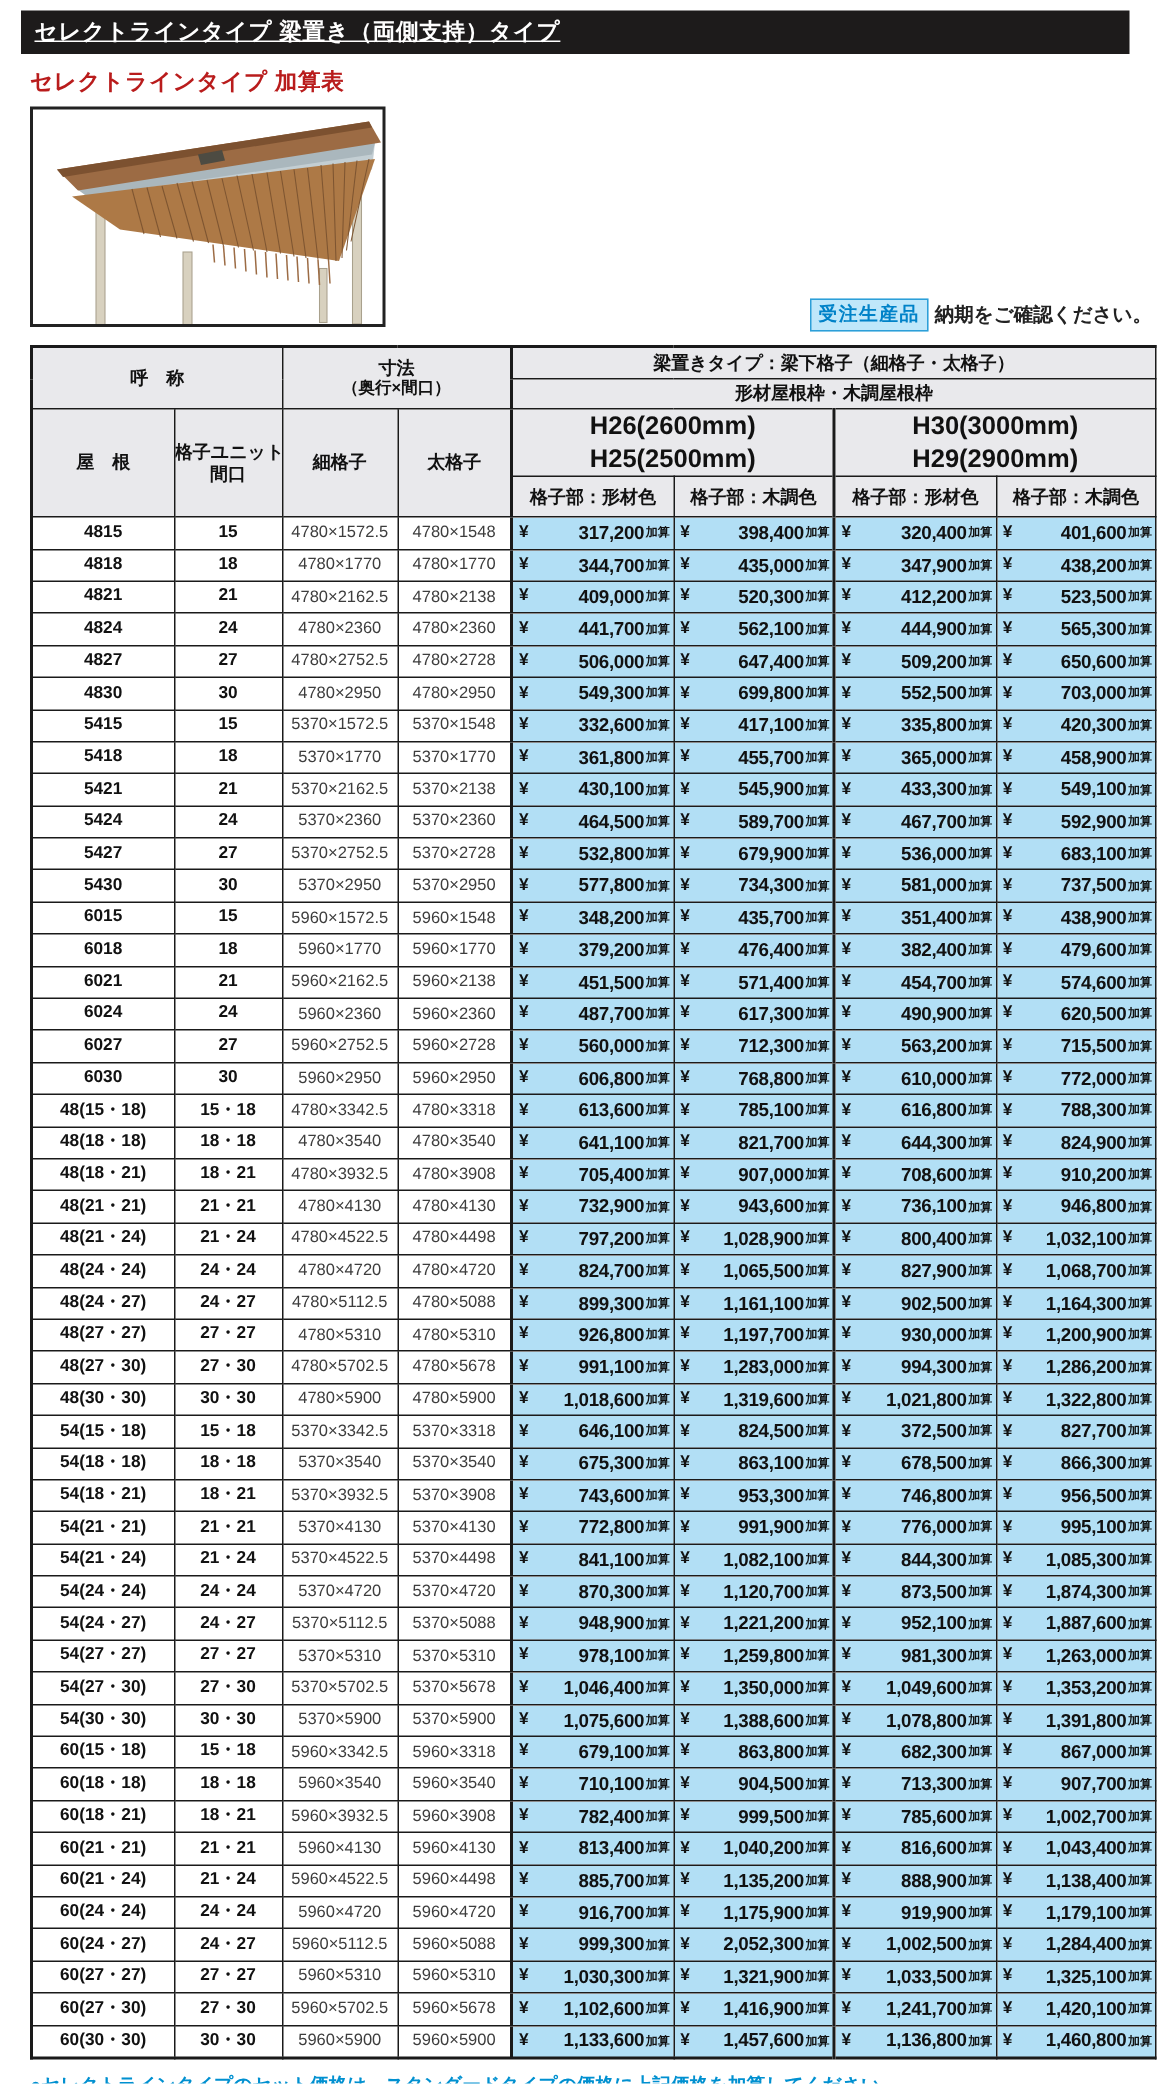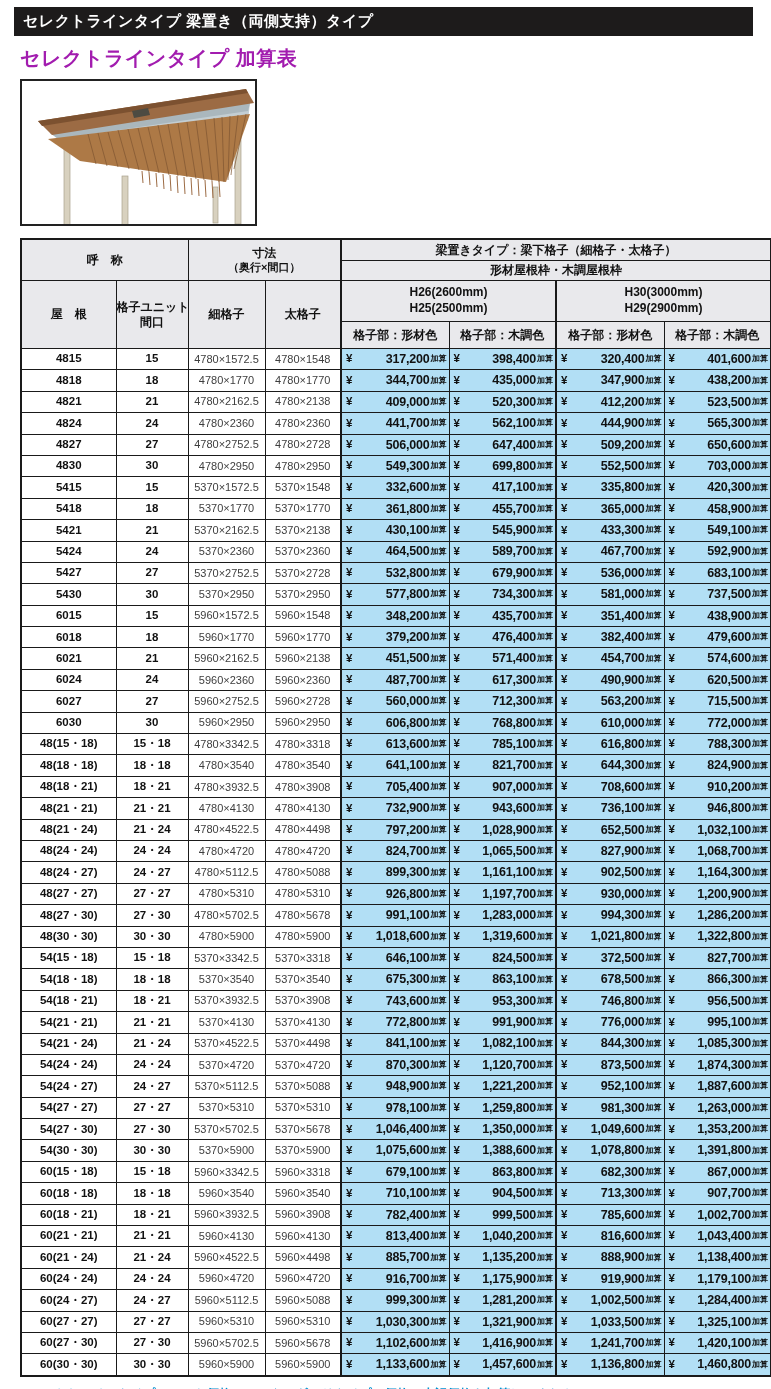--- a/index.html
+++ b/index.html
@@ -5,25 +5,25 @@
   html,body{margin:0;padding:0;background:#fff;}
   body{
     width:771px;height:1389px;position:relative;overflow:hidden;
     font-family:"Liberation Sans","DejaVu Sans",sans-serif;
     -webkit-font-smoothing:antialiased;color:#111;
   }
   
   .titlebar{
     margin:7px 18px 0 14px;height:29px;background:#1d1b1b;color:#fff;
     display:flex;align-items:center;padding-left:9px;
-    font-size:15px;font-weight:bold;letter-spacing:.5px;
+    font-size:15px;font-weight:bold;letter-spacing:.5px;text-decoration:underline;
   }
   
   .subtitle{
-    margin:9px 0 0 20px;font-size:20px;font-weight:bold;color:#a21caf;letter-spacing:.5px;
+    margin:9px 0 0 20px;font-size:15px;font-weight:bold;color:#b91c1c;letter-spacing:.5px;
   }
   
   .hero{position:relative;margin:5px 3px 0 20px;height:152px;}
   .photo{
     position:absolute;left:0;top:2px;width:237px;height:147px;
     border:2px solid #222;box-sizing:border-box;background:#fff;
   }
   .photo svg{display:block;width:100%;height:100%;}
   .order-line{
     position:absolute;right:0;bottom:0;display:flex;align-items:center;gap:4px;
@@ -42,21 +42,21 @@
     border:1px solid #1a1a1a;padding:0;text-align:center;vertical-align:middle;
     overflow:hidden;white-space:nowrap;
   }
   thead th{background:#e9e9ec;font-weight:600;color:#111;}
   thead tr:nth-child(1) th{height:20px;font-size:12px;}
   thead tr:nth-child(2) th{height:19px;font-size:12px;}
   thead tr:nth-child(3) th{height:40px;font-size:12px;}
   thead tr:nth-child(4) th{height:26px;font-size:12px;}
   .two-line div{line-height:1.25;}
   .size-sub{font-size:11px;font-weight:700;}
-  .h-cell div{font-size:12px;line-height:1.3;font-weight:600;}
+  .h-cell div{font-size:17px;line-height:1.3;font-weight:600;}
   .bl2{border-left-width:2px !important;}
   tbody td{height:20.4px;line-height:1;}
   tbody td:nth-child(5),tbody td:nth-child(7){border-left-width:2px;}
   td.c-key{font-size:11.5px;font-weight:bold;background:#fff;}
   td.c-dim{font-size:11px;color:#3d3d3d;background:#fff;}
   td.c-price{background:#b2dff5;}
   .pl{display:flex;align-items:center;padding:0 2px 0 4px;}
   .pl .yen{font-size:11.5px;font-weight:bold;}
   .pl .sp{flex:1;}
   .pl .num{font-size:12.5px;font-weight:bold;letter-spacing:-.2px;}
@@ -121,20 +121,24 @@
           <line x1="155" y1="95" x2="156" y2="112"></line>
         <line x1="162" y1="96" x2="163" y2="113"></line>
           <line x1="169" y1="97" x2="170" y2="114"></line>
         <line x1="176" y1="98" x2="177" y2="115"></line>
           <line x1="183" y1="99" x2="184" y2="116"></line>
         <line x1="190" y1="100" x2="191" y2="117"></line>
           <line x1="197" y1="100" x2="198" y2="116"></line>
       </g>
     </svg>
   </div>
+  <div class="order-line">
+    <span class="order-badge">受注生産品</span>
+    <span>納期をご確認ください。</span>
+  </div>
 </div>
 
 <table class="price">
   <colgroup>
     <col style="width:95px">
       <col style="width:72px">
       <col style="width:77px">
       <col style="width:76px">
     <col style="width:108px">
       <col style="width:107px">
@@ -1032,21 +1036,21 @@
             <span class="yen">¥</span>
             <span class="sp"></span>
             <span class="num">1,028,900</span>
             <span class="suffix">加算</span>
           </div>
         </td>
         <td class="c-price">
           <div class="pl">
             <span class="yen">¥</span>
             <span class="sp"></span>
-            <span class="num">652,500</span>
+            <span class="num">800,400</span>
             <span class="suffix">加算</span>
           </div>
         </td>
         <td class="c-price">
           <div class="pl">
             <span class="yen">¥</span>
             <span class="sp"></span>
             <span class="num">1,032,100</span>
             <span class="suffix">加算</span>
           </div>
@@ -1860,21 +1864,21 @@
             <span class="yen">¥</span>
             <span class="sp"></span>
             <span class="num">999,300</span>
             <span class="suffix">加算</span>
           </div>
         </td>
         <td class="c-price">
           <div class="pl">
             <span class="yen">¥</span>
             <span class="sp"></span>
-            <span class="num">1,281,200</span>
+            <span class="num">2,052,300</span>
             <span class="suffix">加算</span>
           </div>
         </td>
         <td class="c-price">
           <div class="pl">
             <span class="yen">¥</span>
             <span class="sp"></span>
             <span class="num">1,002,500</span>
             <span class="suffix">加算</span>
           </div>

